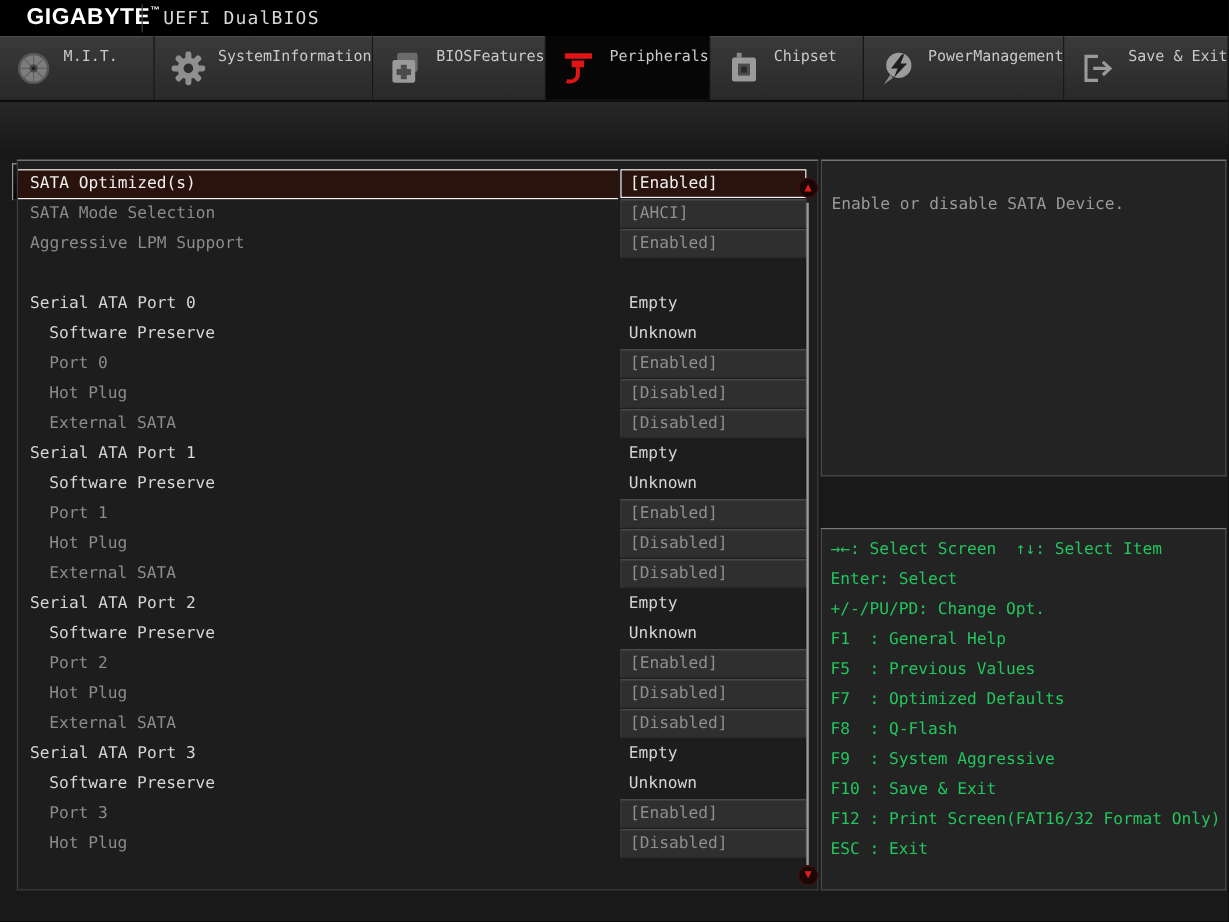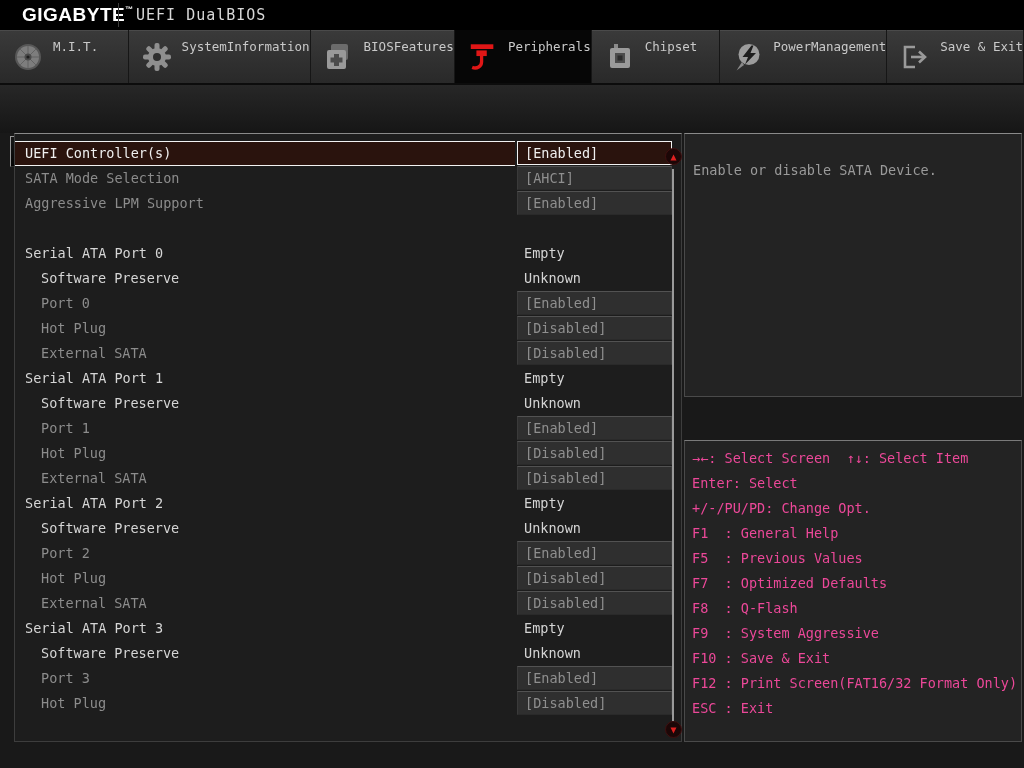--- a/index.html
+++ b/index.html
@@ -59,21 +59,21 @@
         font-size:10px;color:#e02020;cursor:pointer;box-sizing:border-box;}
   .scroll-up{top:14px;}
   .scroll-down{top:587px;}
 
   
   .help-box{position:absolute;left:684px;top:133px;width:338px;height:264px;box-sizing:border-box;
             background:#232323;border:1px solid #4a4a4a;border-top:1px solid #8a8a8a;}
   .help-text{margin:26px 8px;font-size:13.5px;color:#9a9a9a;line-height:20px;}
   .keys-box{position:absolute;left:684px;top:440px;width:338px;height:302px;box-sizing:border-box;
             background:#232323;border:1px solid #4a4a4a;border-top:1px solid #7a7a7a;padding:5px 0 0 7px;}
-  .key-line{height:25px;line-height:25px;font-size:13.5px;color:#ec4899;white-space:pre;}
+  .key-line{height:25px;line-height:25px;font-size:13.5px;color:#22c55e;white-space:pre;}
 
   
   .watermark{position:absolute;left:426px;top:356px;width:200px;height:50px;pointer-events:none;opacity:.92;}
   .wm-tile{position:absolute;left:0;top:2px;width:46px;height:43px;border-radius:9px;
            background:linear-gradient(135deg,#9db8e0 0%,#4d74bd 45%,#24468f 100%);
            box-shadow:1px 2px 3px rgba(0,0,0,.6), inset 0 1px 1px rgba(255,255,255,.5);}
   .wm-text{position:absolute;left:34px;top:17px;font-family:"Liberation Sans",sans-serif;font-weight:bold;
            font-size:14px;color:#4a70bf;text-shadow:0 0 3px #0a1530,1px 1px 1px #000;letter-spacing:.3px;}
 </style>
 </head>
@@ -195,21 +195,21 @@
 
   <div class="subbar">
     <div class="btn back-btn">Back</div>
     <div class="btn lang-btn">English</div>
     <div class="btn qflash-btn">Q-Flash</div>
   </div>
 
   <div class="main-panel">
     <div class="settings-list">
         <div class="row selected">
-          <div class="row-label bright" style="padding-left: 10px;">UEFI Controller(s)</div>
+          <div class="row-label bright" style="padding-left: 10px;">SATA Optimized(s)</div>
           <div class="row-value boxed">[Enabled]</div>
         </div>
         <div class="row">
           <div class="row-label" style="padding-left: 10px;">SATA Mode Selection</div>
           <div class="row-value boxed">[AHCI]</div>
         </div>
         <div class="row">
           <div class="row-label" style="padding-left: 10px;">Aggressive LPM Support</div>
           <div class="row-value boxed">[Enabled]</div>
         </div>

